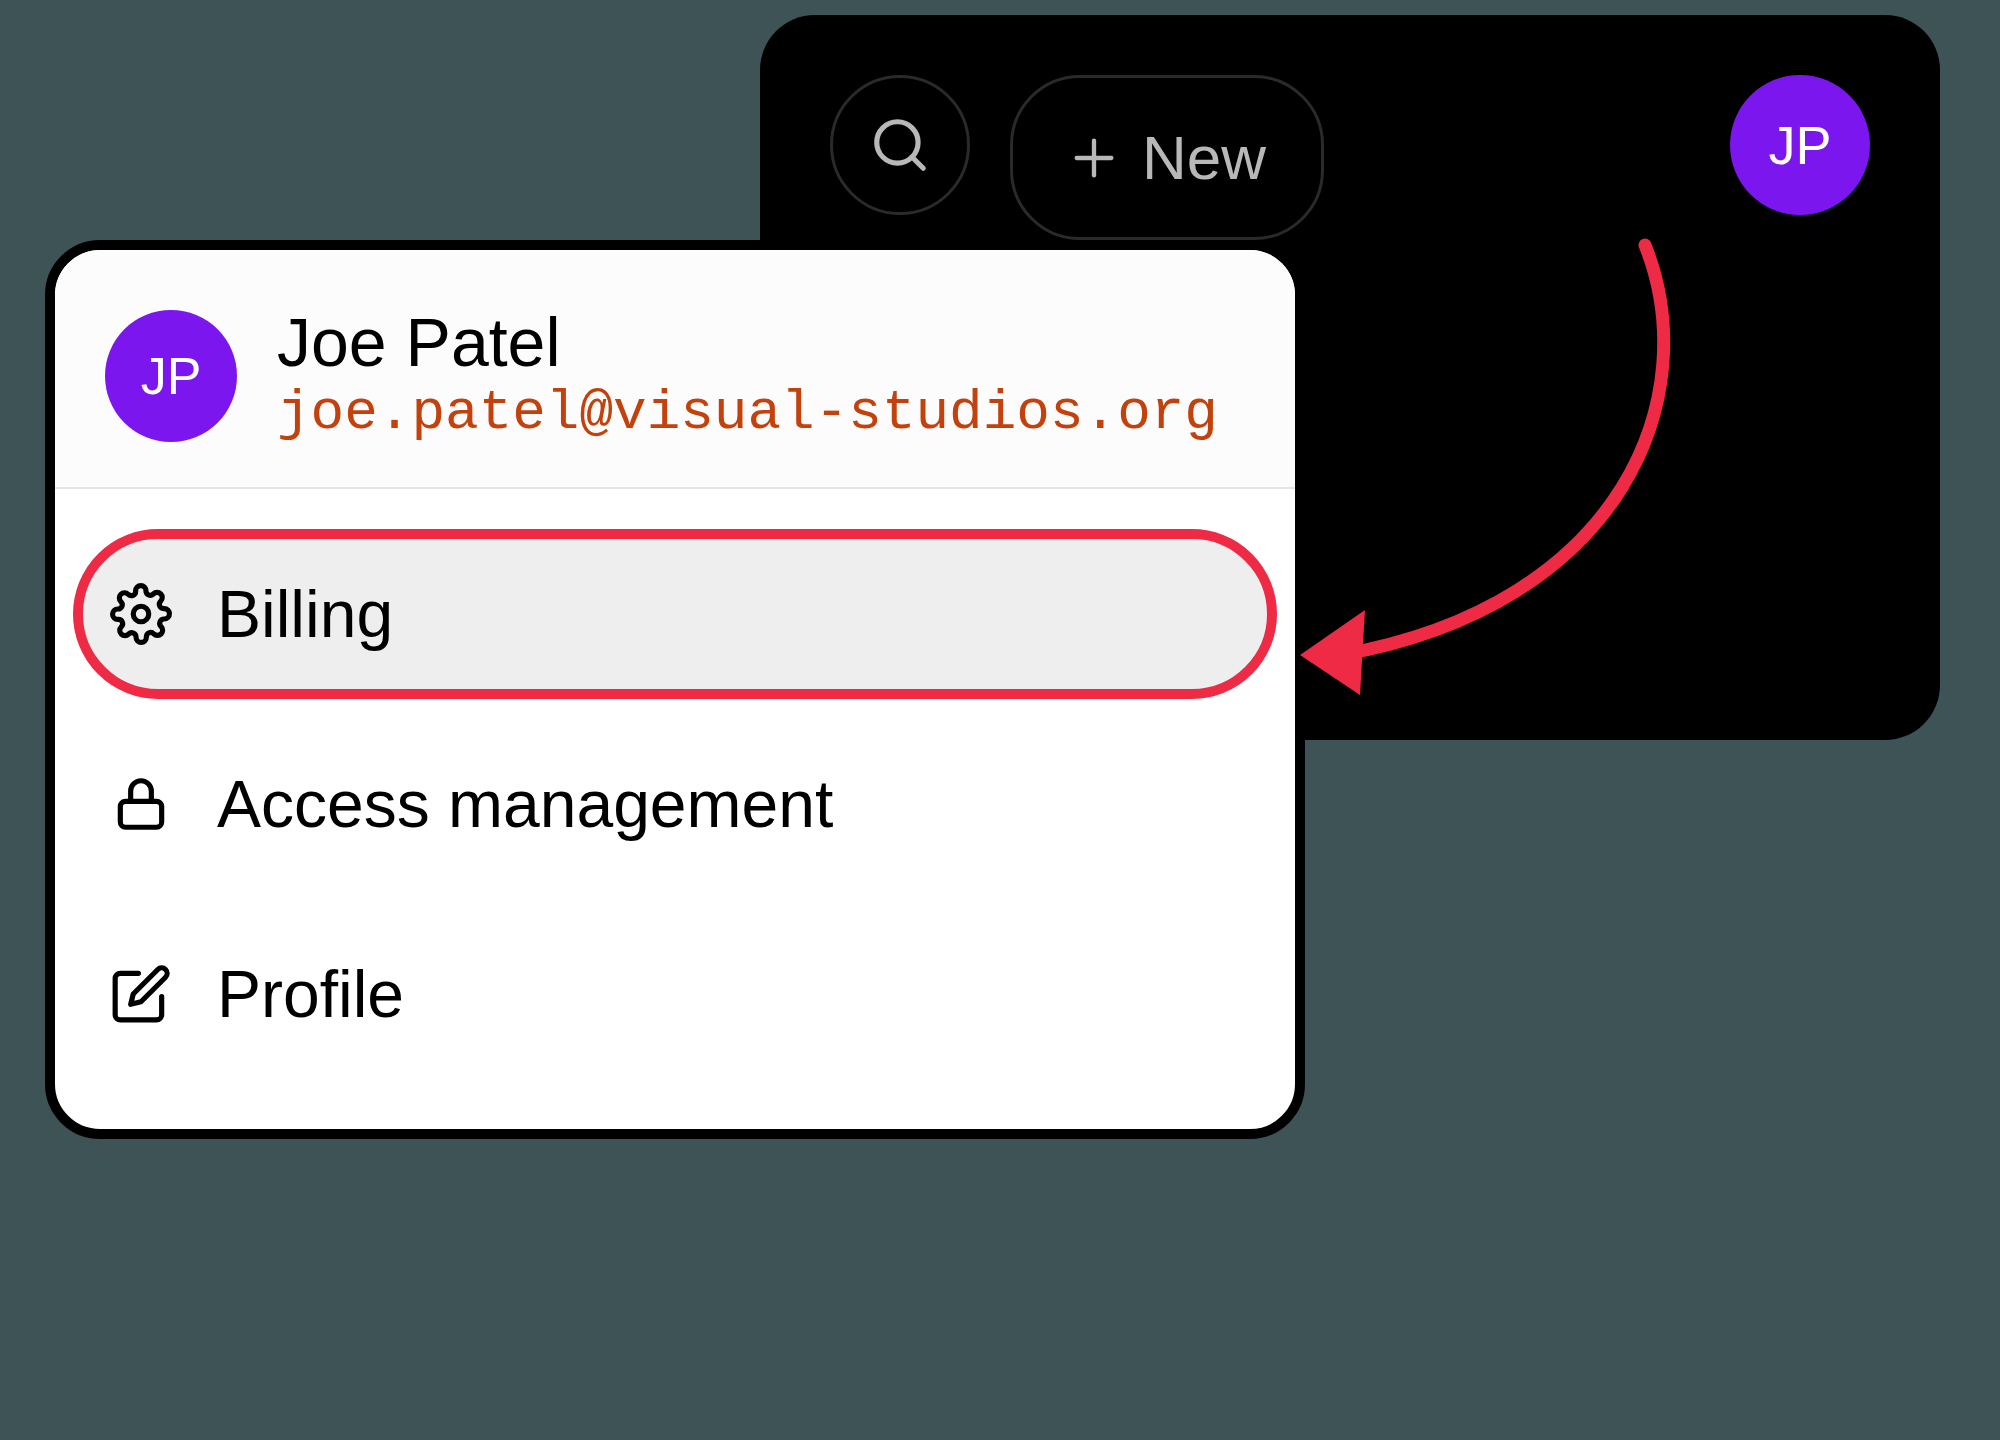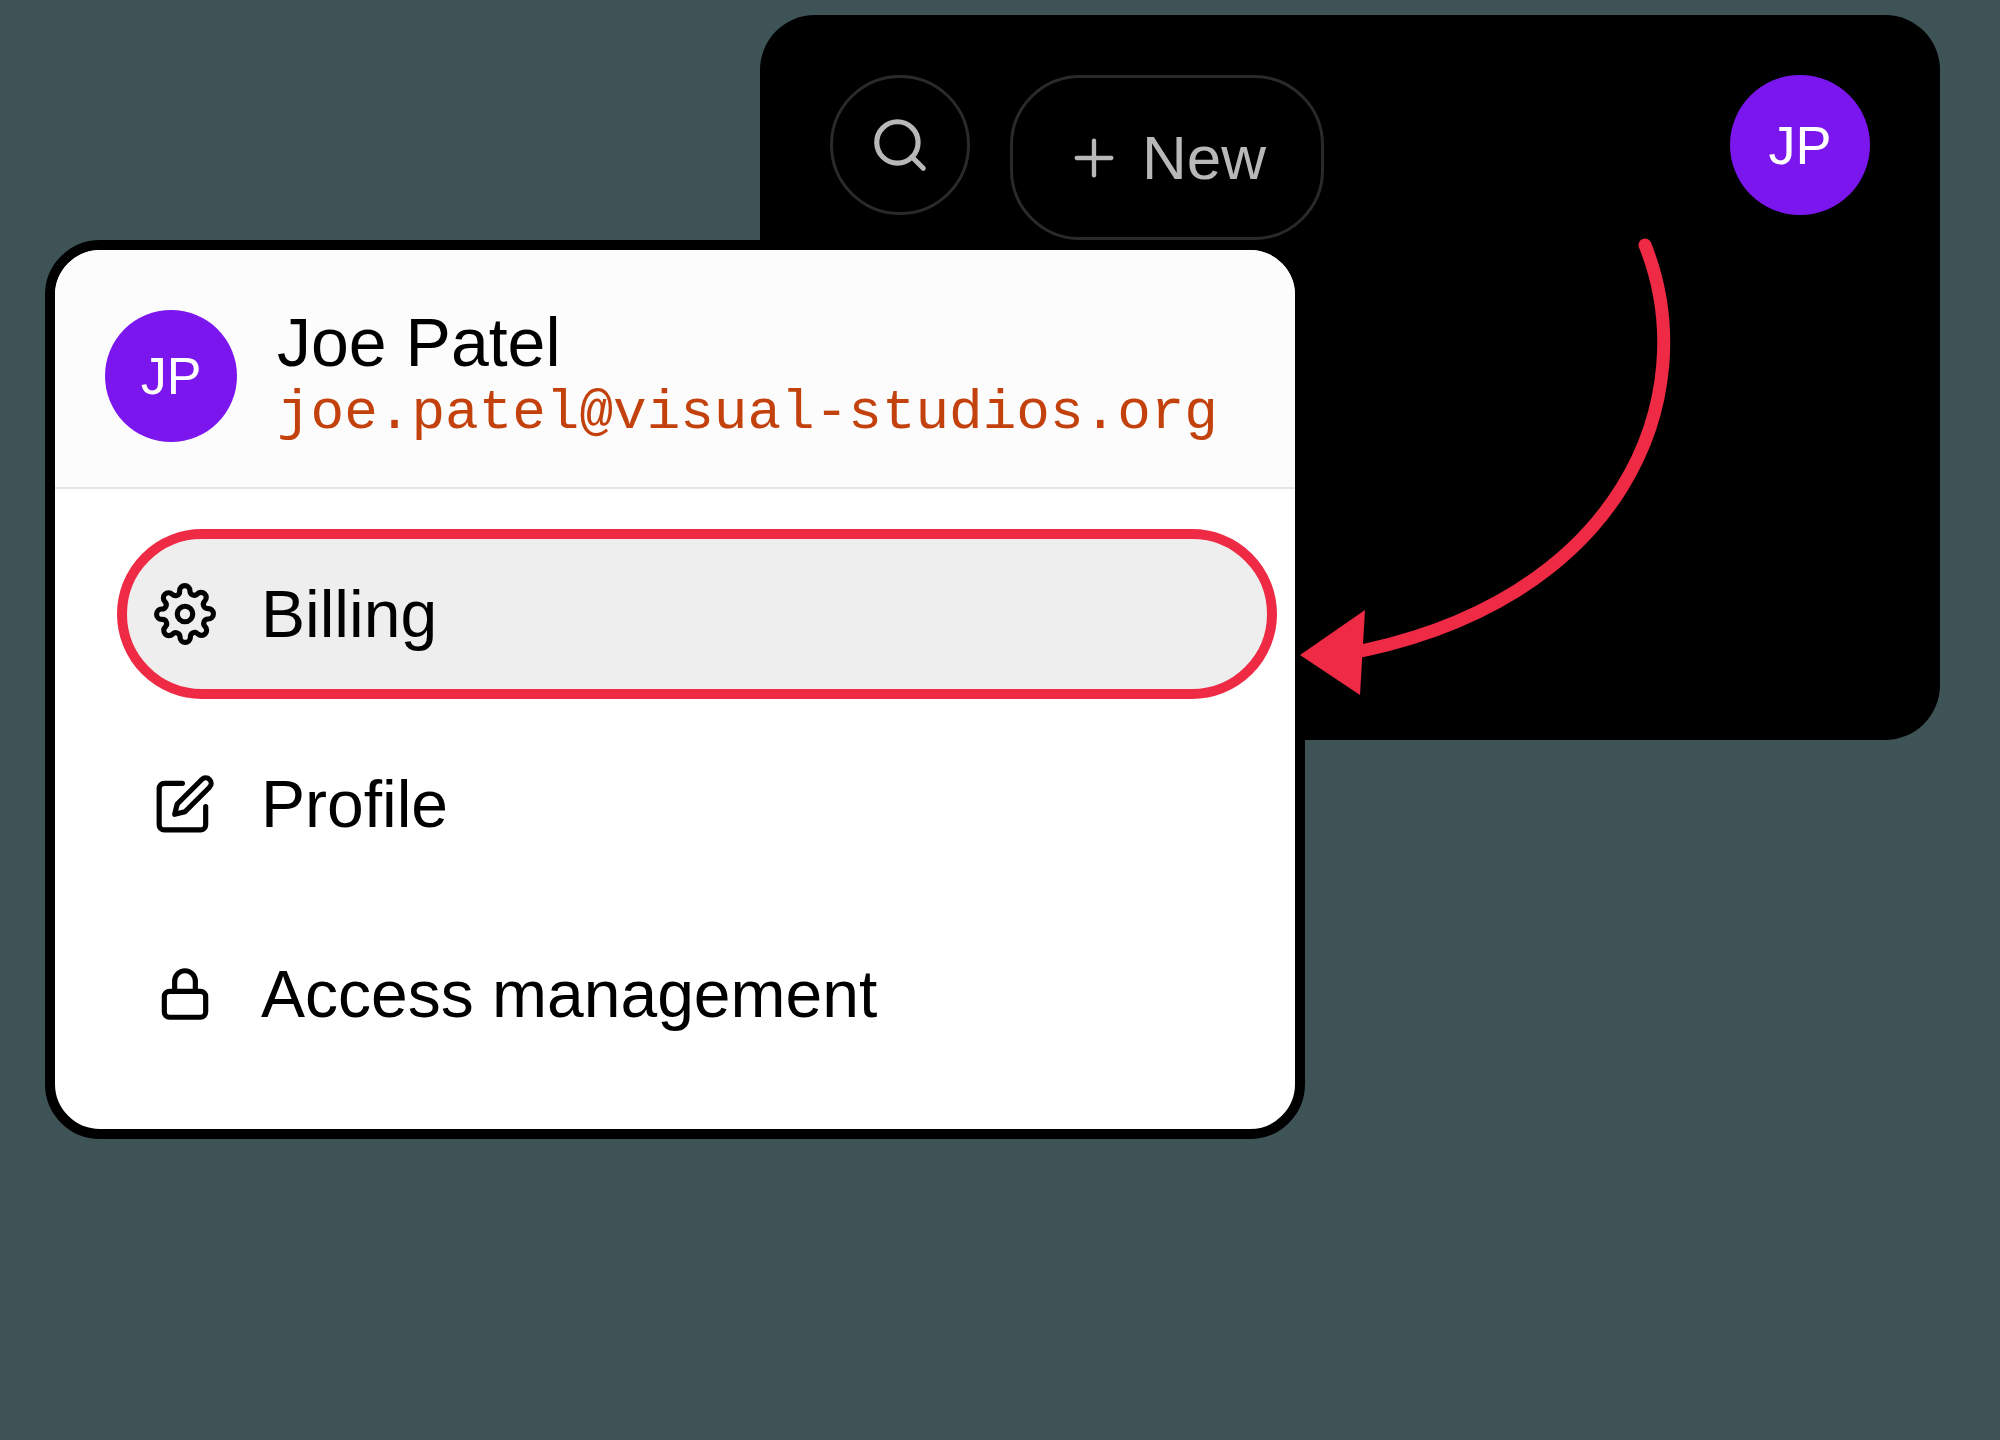--- a/index.html
+++ b/index.html
@@ -101,21 +101,21 @@
     }
     .popover-avatar-text {
       color: #fff;
       font-size: 52px;
       font-weight: 400;
     }
     .user-info { display: flex; flex-direction: column; justify-content: center; }
     .user-name { font-size: 68px; color: #000; font-weight: 400; line-height: 1.1; }
     .user-email { font-size: 56px; color: #c2410c; font-weight: 400; line-height: 1.2; font-family: Liberation Mono, monospace; }
 
-    .menu-list { padding: 30px 0 40px 0; margin-left: 44px; }
+    .menu-list { padding: 30px 0 40px 0; }
 
     .menu-item {
       display: flex;
       align-items: center;
       gap: 45px;
       padding: 0 55px;
       height: 190px;
       position: relative;
     }
     .menu-item-label { font-size: 66px; color: #000; font-weight: 400; }
@@ -193,36 +193,36 @@
           <circle cx="12" cy="12" r="3"></circle>
           <path d="M19.4 15a1.65 1.65 0 0 0 .33 1.82l.06.06a2 2 0 1 1-2.83 2.83l-.06-.06a1.65 1.65 0 0 0-1.82-.33 1.65 1.65 0 0 0-1 1.51V21a2 2 0 1 1-4 0v-.09a1.65 1.65 0 0 0-1-1.51 1.65 1.65 0 0 0-1.82.33l-.06.06a2 2 0 1 1-2.83-2.83l.06-.06a1.65 1.65 0 0 0 .33-1.82 1.65 1.65 0 0 0-1.51-1H3a2 2 0 1 1 0-4h.09a1.65 1.65 0 0 0 1.51-1 1.65 1.65 0 0 0-.33-1.82l-.06-.06a2 2 0 1 1 2.83-2.83l.06.06a1.65 1.65 0 0 0 1.82.33h0a1.65 1.65 0 0 0 1-1.51V3a2 2 0 1 1 4 0v.09a1.65 1.65 0 0 0 1 1.51h0a1.65 1.65 0 0 0 1.82-.33l.06-.06a2 2 0 1 1 2.83 2.83l-.06.06a1.65 1.65 0 0 0-.33 1.82v0a1.65 1.65 0 0 0 1.51 1H21a2 2 0 1 1 0 4h-.09a1.65 1.65 0 0 0-1.51 1z"></path>
         </svg>
       </span>
       <span class="menu-item-label">Billing</span>
     </div>
 
     <div class="menu-item">
       <span class="menu-item-icon">
         <svg width="62" height="62" viewBox="0 0 24 24" fill="none" stroke="#000" stroke-width="2" stroke-linecap="round" stroke-linejoin="round">
+          <rect x="4" y="11" width="16" height="10" rx="2" ry="2"></rect>
+          <path d="M8 11V7a4 4 0 0 1 8 0v4"></path>
+        </svg>
+      </span>
+      <span class="menu-item-label">Access management</span>
+    </div>
+
+    <div class="menu-item">
+      <span class="menu-item-icon">
+        <svg width="62" height="62" viewBox="0 0 24 24" fill="none" stroke="#000" stroke-width="2" stroke-linecap="round" stroke-linejoin="round">
           <path d="M11 4H4a2 2 0 0 0-2 2v14a2 2 0 0 0 2 2h14a2 2 0 0 0 2-2v-7"></path>
           <path d="M18.5 2.5a2.121 2.121 0 0 1 3 3L12 15l-4 1 1-4 9.5-9.5z"></path>
         </svg>
       </span>
       <span class="menu-item-label">Profile</span>
     </div>
 
-    <div class="menu-item">
-      <span class="menu-item-icon">
-        <svg width="62" height="62" viewBox="0 0 24 24" fill="none" stroke="#000" stroke-width="2" stroke-linecap="round" stroke-linejoin="round">
-          <rect x="4" y="11" width="16" height="10" rx="2" ry="2"></rect>
-          <path d="M8 11V7a4 4 0 0 1 8 0v4"></path>
-        </svg>
-      </span>
-      <span class="menu-item-label">Access management</span>
-    </div>
-
   </div>
 </div>
 
 <svg class="annotation-arrow" width="420" height="480" viewBox="0 0 420 480">
   <path d="M 360 20 C 420 170, 340 380, 55 430" fill="none" stroke="#ee2a45" stroke-width="13" stroke-linecap="round"></path>
   <path d="M 15 430 L 80 385 L 75 470 Z" fill="#ee2a45"></path>
 </svg>
 
 </body></html>

